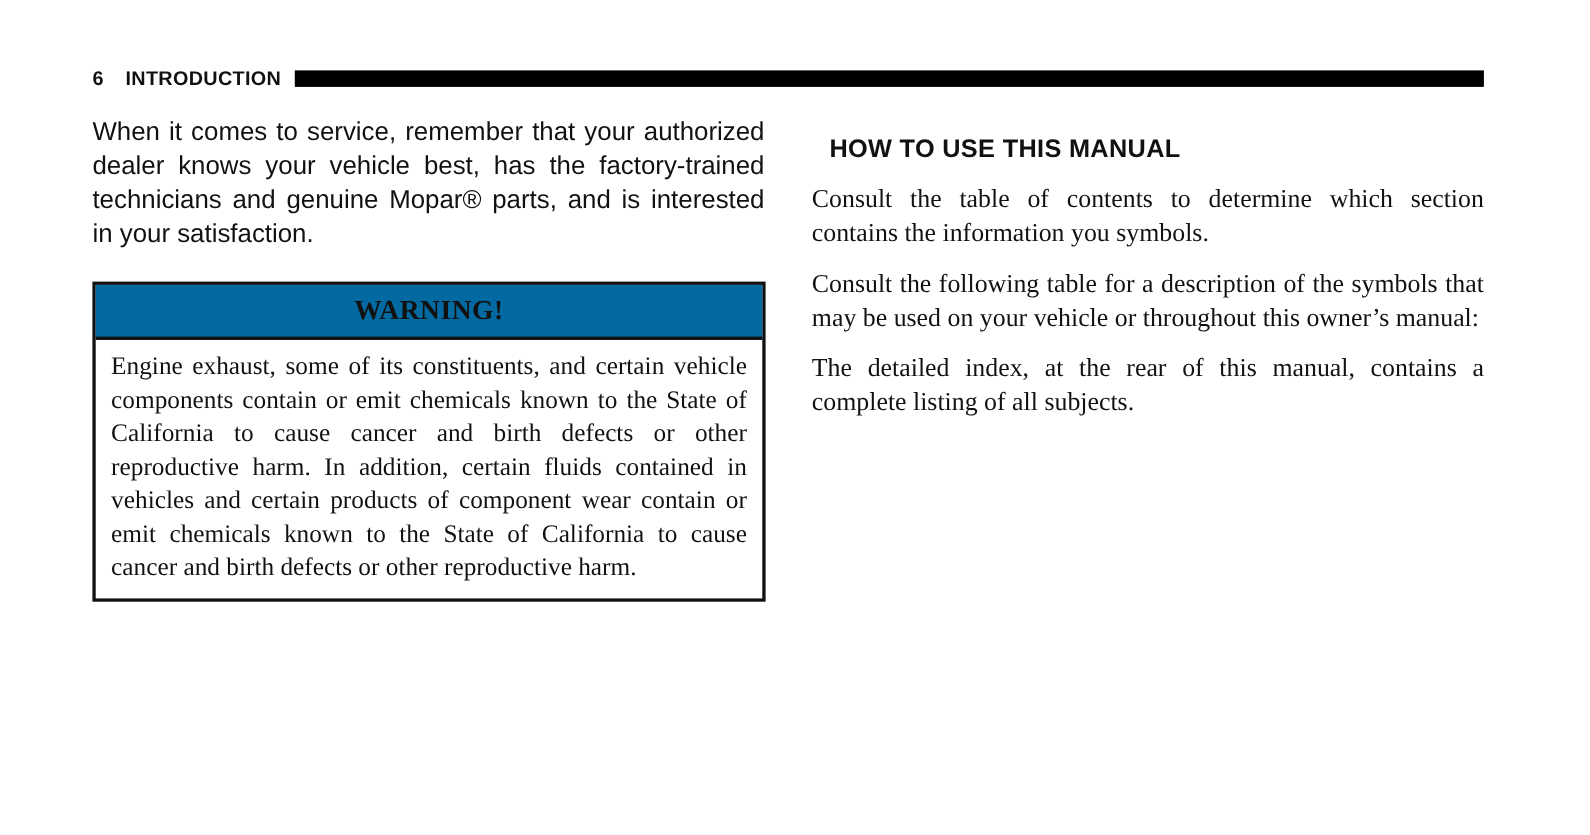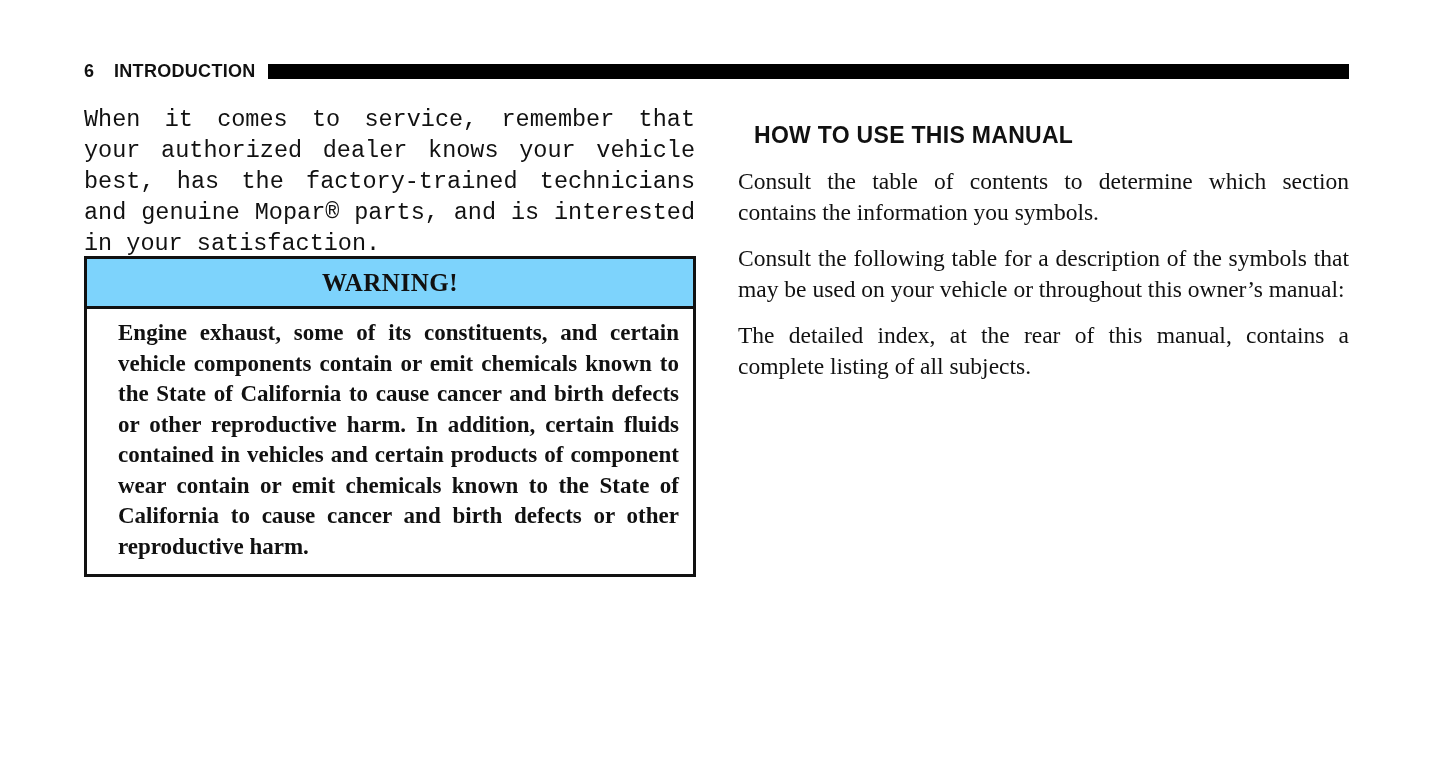--- a/index.html
+++ b/index.html
@@ -4,24 +4,24 @@
 <style>
   html, body { margin:0; padding:0; background:#fff; }
   body { width:1445px; height:759px; position:relative; overflow:hidden; color:#111; }
   .header { position:absolute; left:84px; top:60px; width:1265px; height:22px; display:flex; align-items:center; }
   .pnum { font-family:"Liberation Sans", sans-serif; font-weight:bold; font-size:18px; margin-right:20px; }
   .htitle { font-family:"Liberation Sans", sans-serif; font-weight:bold; font-size:18px; letter-spacing:0.3px; margin-right:12px; }
   .hbar { flex:1; height:15px; background:#000; }
   .colL { position:absolute; left:84px; top:104px; width:611px; }
   .colR { position:absolute; left:738px; top:104px; width:611px; }
   p { margin:0 0 15px 0; font-family:"Liberation Serif", serif; font-size:23.5px; line-height:31px; text-align:justify; }
-  .intro { font-family:Liberation Mono, monospace; font-size:23.5px; line-height:31px; text-align:justify; }
+  .intro { font-family:Liberation Sans, sans-serif; font-size:23.5px; line-height:31px; text-align:justify; }
   .warn { position:absolute; left:84px; top:256px; width:606px; border:3px solid #111; }
-  .warn-h { background:#7dd3fc; border-bottom:3px solid #111; text-align:center; font-family:"Liberation Serif", serif; font-weight:bold; font-size:25px; height:47px; line-height:47px; letter-spacing:0.5px; }
-  .warn-b { padding:9px 14px 12px 31px; font-family:"Liberation Serif", serif; font-weight:bold; font-size:23px; line-height:30.5px; text-align:justify; }
+  .warn-h { background:#0369a1; border-bottom:3px solid #111; text-align:center; font-family:"Liberation Serif", serif; font-weight:bold; font-size:25px; height:47px; line-height:47px; letter-spacing:0.5px; }
+  .warn-b { padding:9px 14px 12px 14px; font-family:"Liberation Serif", serif; font-weight:normal; font-size:23px; line-height:30.5px; text-align:justify; }
   h2 { margin:16px; font-family:"Liberation Sans", sans-serif; font-weight:bold; font-size:23px; line-height:30px; letter-spacing:0.3px; }
 </style>
 </head>
 <body>
 
 <div class="header">
   <span class="pnum">6</span>
   <span class="htitle">INTRODUCTION</span>
   <div class="hbar"></div>
 </div>

